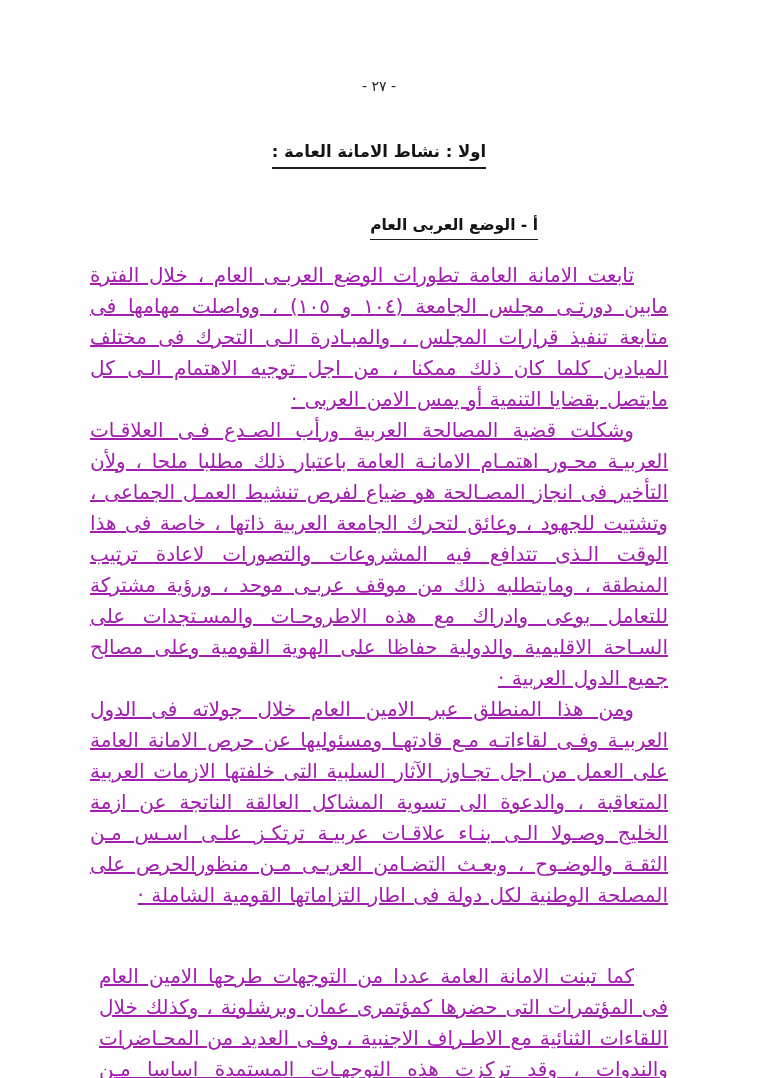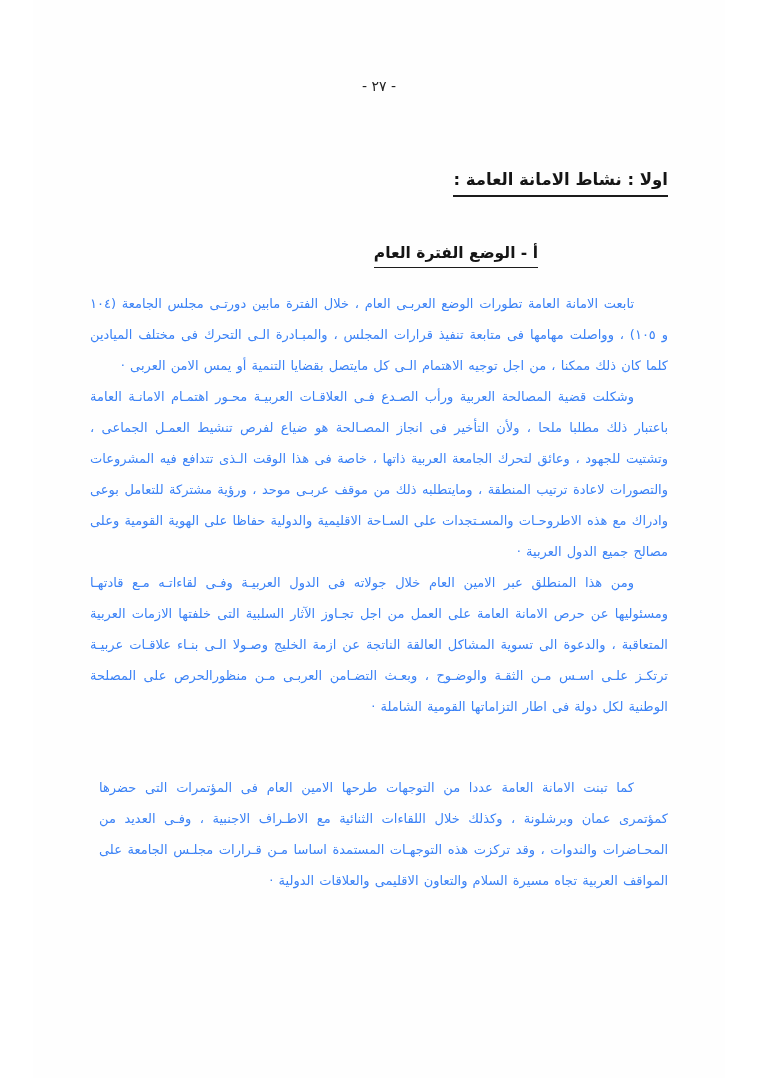--- a/index.html
+++ b/index.html
@@ -20,22 +20,22 @@
     box-sizing: border-box;
     padding: 78px 57px 0 57px;
   }
   .page-number {
     text-align: center;
     font-size: 14px;
     letter-spacing: 2px;
     color: #222;
   }
   .title-wrap {
-    text-align: right;
-    margin-top: 76px;
+    text-align: center;
+    margin-top: 48px;
   }
   .doc-title {
     display: inline-block;
     font-size: 16.5px;
     font-weight: bold;
     border-bottom: 2px solid #1c1c1c;
     padding-bottom: 6px;
     color: #151515;
   }
   .heading-wrap {
@@ -48,45 +48,46 @@
     font-weight: bold;
     border-bottom: 1.5px solid #1c1c1c;
     padding-bottom: 5px;
     color: #151515;
   }
   .body-text {
     margin-top: 20px;
   }
   .para {
     margin: 0;
-    font-size: 13px;
+    font-size: 20px;
     line-height: 31px;
     text-align: justify;
     text-indent: 34px;
-    color: #3b82f6;
+    color: #a21caf;
     word-spacing: 1px;
+    text-decoration: underline;
   }
   .para.gap-before {
     margin-top: 50px;
     margin-left: 9px;
   }
 </style>
 </head>
 <body>
 
 <div class="page">
 
   <div class="page-number">- ٢٧ -</div>
 
   <div class="title-wrap">
     <span class="doc-title">اولا : نشاط الامانة العامة :</span>
   </div>
 
   <div class="heading-wrap">
-    <span class="section-heading">أ - الوضع الفترة العام</span>
+    <span class="section-heading">أ - الوضع العربى العام</span>
   </div>
 
   <div class="body-text">
     <p class="para">تابعت الامانة العامة تطورات الوضع العربـى العام ، خلال الفترة مابين دورتـى مجلس الجامعة (١٠٤ و ١٠٥) ، وواصلت مهامها فى متابعة تنفيذ قرارات المجلس ، والمبـادرة الـى التحرك فى مختلف الميادين كلما كان ذلك ممكنا ، من اجل توجيه الاهتمام الـى كل مايتصل بقضايا التنمية أو يمس الامن العربى ·</p>
     <p class="para">وشكلت قضية المصالحة العربية ورأب الصـدع فـى العلاقـات العربيـة محـور اهتمـام الامانـة العامة باعتبار ذلك مطلبا ملحا ، ولأن التأخير فى انجاز المصـالحة هو ضياع لفرص تنشيط العمـل الجماعى ، وتشتيت للجهود ، وعائق لتحرك الجامعة العربية ذاتها ، خاصة فى هذا الوقت الـذى تتدافع فيه المشروعات والتصورات لاعادة ترتيب المنطقة ، ومايتطلبه ذلك من موقف عربـى موحد ، ورؤية مشتركة للتعامل بوعى وادراك مع هذه الاطروحـات والمسـتجدات على السـاحة الاقليمية والدولية حفاظا على الهوية القومية وعلى مصالح جميع الدول العربية ·</p>
     <p class="para">ومن هذا المنطلق عبر الامين العام خلال جولاته فى الدول العربيـة وفـى لقاءاتـه مـع قادتهـا ومسئوليها عن حرص الامانة العامة على العمل من اجل تجـاوز الآثار السلبية التى خلفتها الازمات العربية المتعاقبة ، والدعوة الى تسوية المشاكل العالقة الناتجة عن ازمة الخليج وصـولا الـى بنـاء علاقـات عربيـة ترتكـز علـى اسـس مـن الثقـة والوضـوح ، وبعـث التضـامن العربـى مـن منظورالحرص على المصلحة الوطنية لكل دولة فى اطار التزاماتها القومية الشاملة ·</p>
     <p class="para gap-before">كما تبنت الامانة العامة عددا من التوجهات طرحها الامين العام فى المؤتمرات التى حضرها كمؤتمرى عمان وبرشلونة ، وكذلك خلال اللقاءات الثنائية مع الاطـراف الاجنبية ، وفـى العديد من المحـاضرات والندوات ، وقد تركزت هذه التوجهـات المستمدة اساسا مـن قـرارات مجلـس الجامعة على المواقف العربية تجاه مسيرة السلام والتعاون الاقليمى والعلاقات الدولية ·</p>
   </div>
 
 </div>

